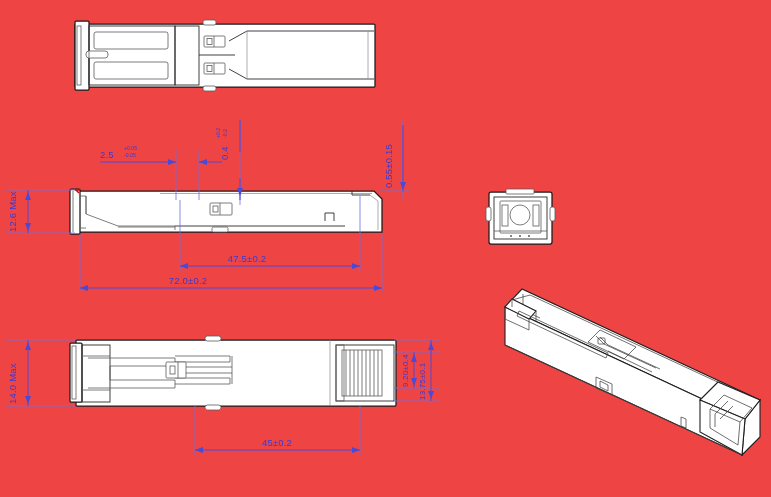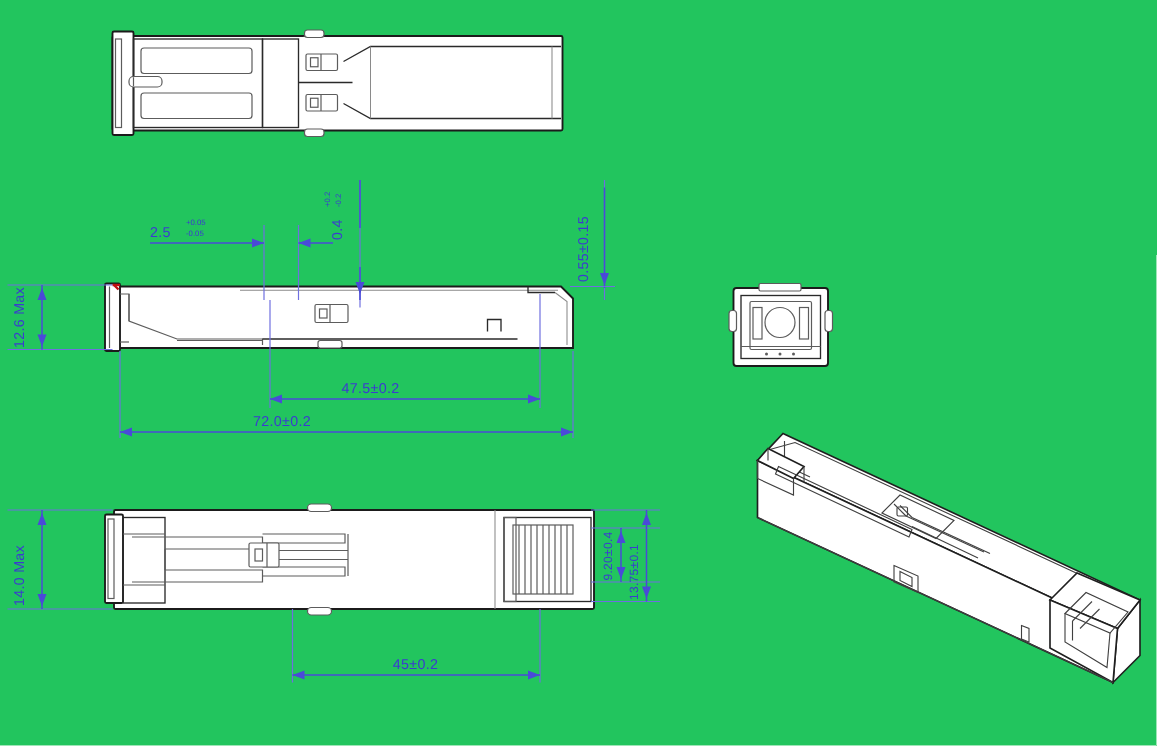--- a/index.html
+++ b/index.html
@@ -5,21 +5,21 @@
 <style>
   html,body{margin:0;padding:0;background:#ffffff;}
   body{
     font-family:"Liberation Sans", sans-serif;
     -webkit-font-smoothing:antialiased;
   }
   #stage{
     position:relative;
     width:771px;
     height:497px;
-    background:#22c55e;
+    background:#ef4444;
     overflow:hidden;
   }
   #stage svg{position:absolute;left:0;top:0;}
   .dimtext{
     fill:#3b3bd0;
     font-family:"Liberation Sans", sans-serif;
     font-size:9.5px;
     letter-spacing:0.2px;
   }
   .dimtext.small{font-size:8px;}

